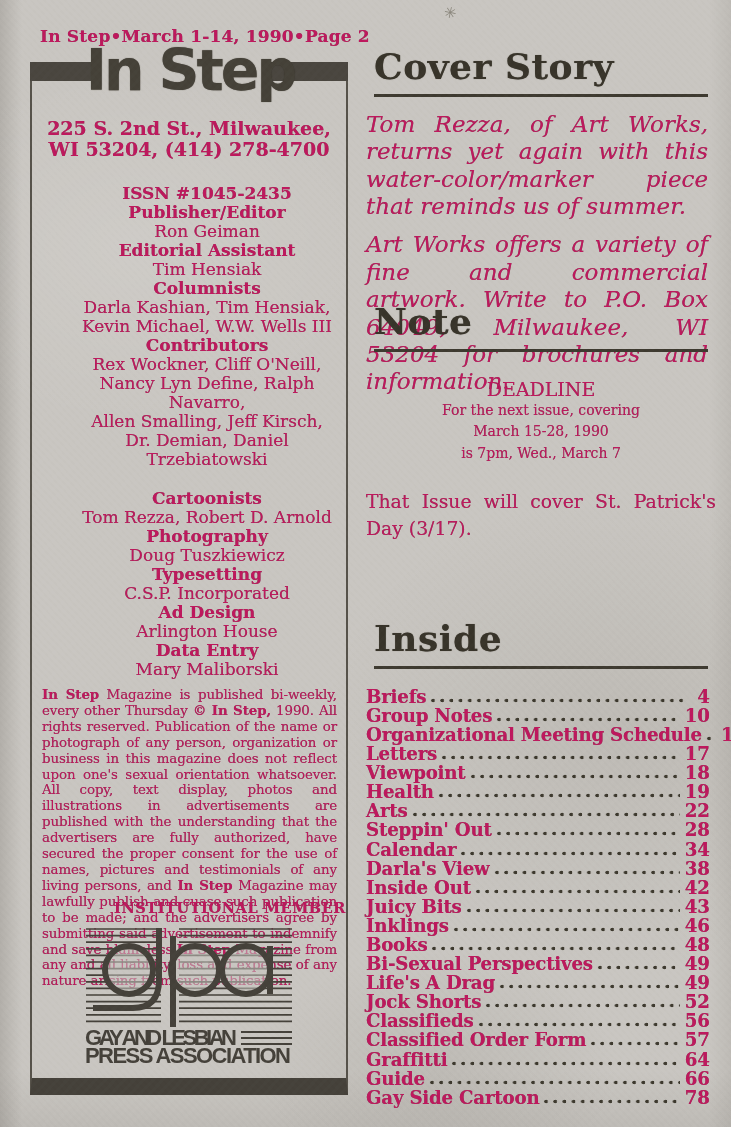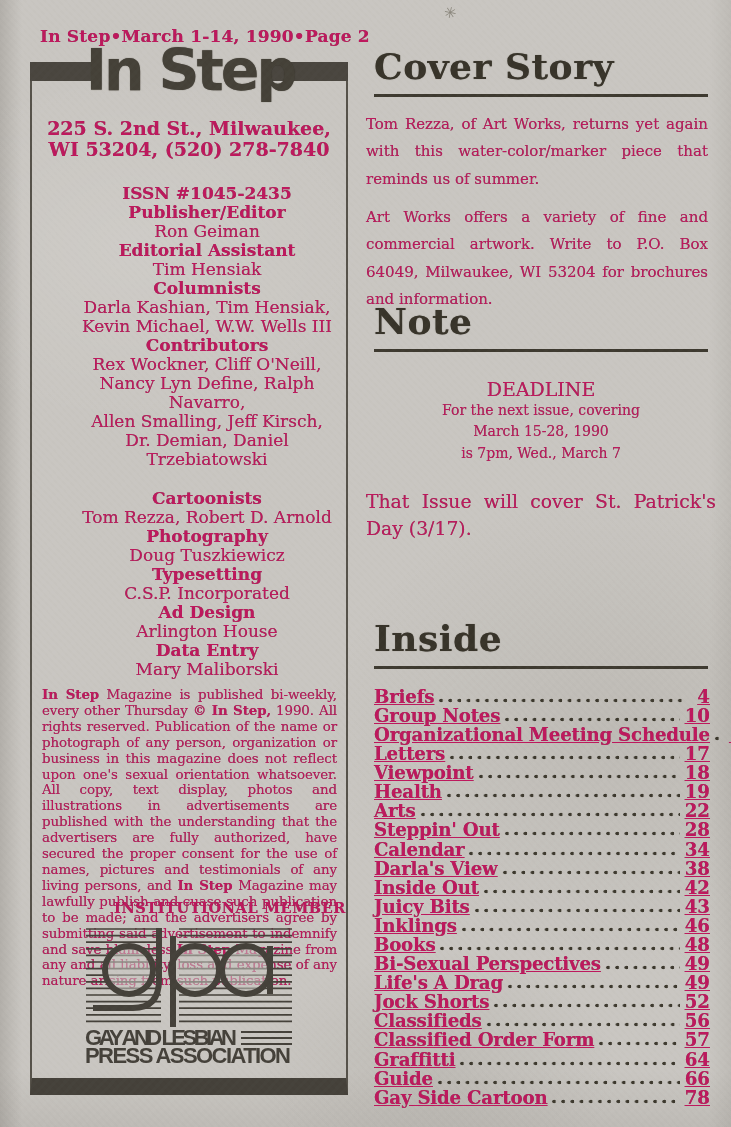--- a/index.html
+++ b/index.html
@@ -65,27 +65,27 @@
   .section{position:absolute;left:0;width:350px;}
   .sec-cover{top:40px;}
   .sec-note{top:295px;}
   .sec-inside{top:612px;}
   h2.sec-title{
     margin:8px;font-size:36px;line-height:1.05;font-weight:bold;color:#38342a;
     border-bottom:3px solid #3e3a30;padding-bottom:8px;letter-spacing:.5px;
     text-shadow:0 0 .8px rgba(45,40,30,.6);
   }
   .body-copy{margin-top:14px;}
-  .body-copy p{margin:0 8px 11px 0;font-size:15px;line-height:27.4px;text-align:justify;}
+  .body-copy p{margin:0 8px 11px 0;font-size:23px;line-height:27.4px;text-align:justify;font-style:italic;}
   .deadline{margin-top:26px;text-align:center;}
   .deadline .dl-head{font-weight:normal;font-size:19px;line-height:22px;}
   .deadline .dl-line{font-size:14px;line-height:21.5px;}
   .note-body{margin-top:24px;font-size:18.8px;line-height:27px;text-align:justify;}
 
-  .toc{margin:17px 0 0 8px;padding:0 6px 0 0;list-style:none;text-decoration:underline;}
+  .toc{margin:17px 0 0 0;padding:0 6px 0 0;list-style:none;}
   .toc-row{display:flex;align-items:baseline;height:19.1px;font-size:18.2px;font-weight:bold;}
   .toc-label{white-space:nowrap;letter-spacing:-.2px;}
   .toc-dots{
     flex:1;height:5px;margin:0 5px 0 4px;align-self:baseline;
     background-image:radial-gradient(circle at 3px 2.5px, #3d392e 1.55px, transparent 2.1px);
     background-size:9.2px 5px;background-repeat:repeat-x;background-position:left bottom;
     min-width:10px;
   }
   .toc-page{white-space:nowrap;text-align:right;min-width:20px;}
 
@@ -99,21 +99,21 @@
 <div class="meta-line ink">In Step•March 1-14, 1990•Page 2</div>
 <div class="artifact">✳</div>
 
 <div class="masthead-box">
   <div class="logo-bar left"></div>
   <div class="logo-bar right"></div>
   <div class="logo-text">In Step</div>
 
   <div class="address ink">
     <div>225 S. 2nd St., Milwaukee,</div>
-    <div>WI 53204, (520) 278-7840</div>
+    <div>WI 53204, (414) 278-4700</div>
   </div>
 
   <div class="staff ink" id="staff-primary">
       <div class="staff-line b">ISSN #1045-2435</div>
       <div class="staff-line b">Publisher/Editor</div>
       <div class="staff-line">Ron Geiman</div>
       <div class="staff-line b">Editorial Assistant</div>
       <div class="staff-line">Tim Hensiak</div>
       <div class="staff-line b">Columnists</div>
       <div class="staff-line">Darla Kashian, Tim Hensiak,</div>

